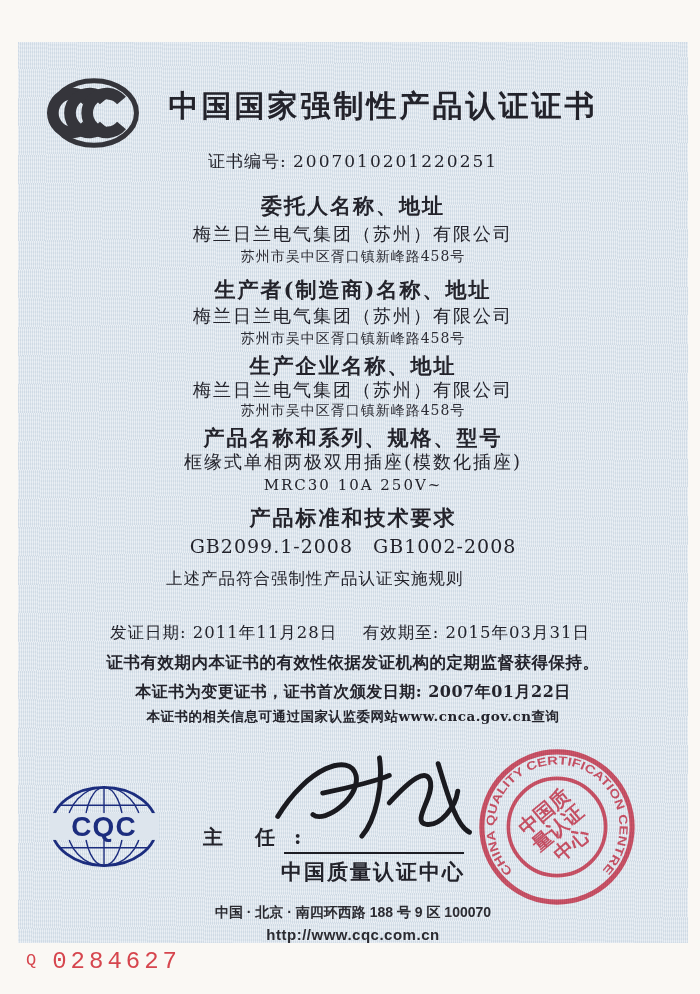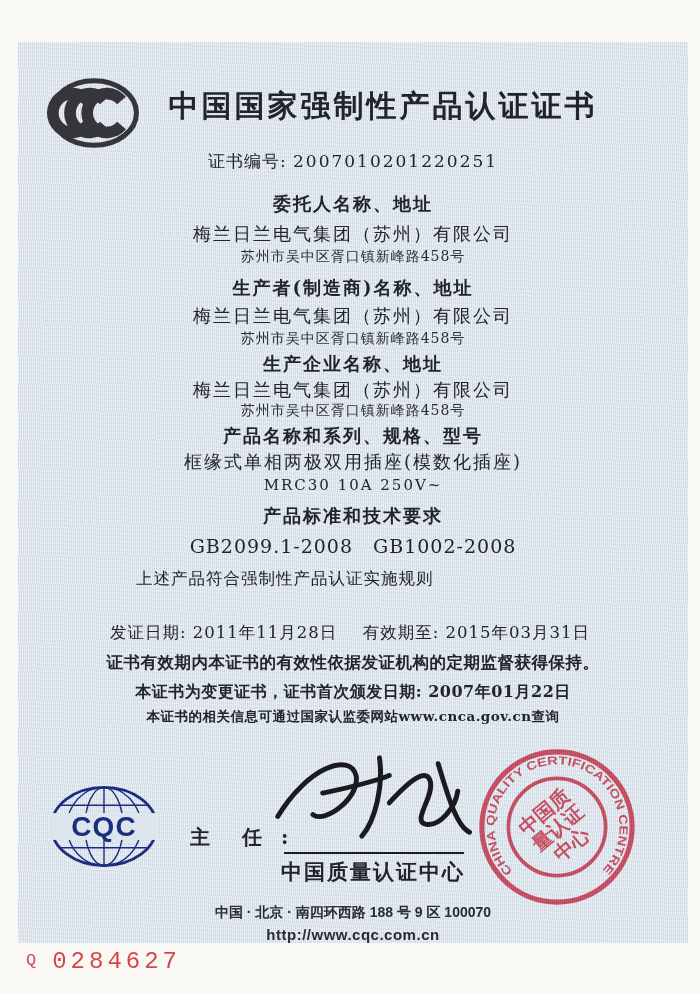--- a/index.html
+++ b/index.html
@@ -13,35 +13,35 @@
     position:absolute;left:18px;top:42px;width:670px;height:901px;
     background-color:#dde5ed;
     background-image:
       repeating-linear-gradient(88deg, rgba(255,255,255,.30) 0 1px, rgba(173,192,209,.20) 1px 2px),
       repeating-linear-gradient(2deg,  rgba(255,255,255,.16) 0 2px, rgba(173,192,209,.10) 2px 4px);
   }
   .abs{position:absolute;left:0;right:0;text-align:center;}
   .title{font-size:30px;font-weight:700;letter-spacing:3px;padding-left:60px;}
   .certno{font-size:17px;letter-spacing:1px;}
   .certno .num{letter-spacing:2px;}
-  .heading{font-size:18px;font-weight:700;letter-spacing:2px;}
+  .heading{font-size:21px;font-weight:700;letter-spacing:2px;}
   .company{font-size:18px;letter-spacing:2px;}
   .addr{font-size:14px;letter-spacing:1px;color:#2c2c34;}
   .model{font-size:15px;letter-spacing:2px;}
   .gb{font-size:19px;letter-spacing:1px;}
   .stm{text-align:left;padding-left:112px;font-size:16.5px;line-height:1.55;letter-spacing:1px;}
-  .stm .l1{margin-left:6px;}
+  .stm .l1{margin-left:36px;}
   .dates{display:flex;justify-content:space-between;padding:0 98px 0 92px;font-size:16.5px;letter-spacing:1px;}
   .d-label{font-weight:400;}
   .note1{font-weight:700;font-size:16.5px;letter-spacing:.5px;}
   .note2{font-weight:600;font-size:16px;letter-spacing:.5px;}
   .note3{font-weight:600;font-size:13.5px;letter-spacing:.5px;}
   .footer{position:absolute;left:0;right:0;top:690px;height:211px;}
   .cqc-logo{position:absolute;left:30px;top:52px;width:112px;height:85px;}
-  .director{position:absolute;left:172px;top:92px;font-size:20px;font-weight:700;letter-spacing:6px;}
+  .director{position:absolute;left:185px;top:92px;font-size:20px;font-weight:700;letter-spacing:6px;}
   .signature{position:absolute;left:248px;top:14px;width:225px;height:98px;}
   .sigline{position:absolute;left:266px;top:120px;width:180px;border-top:2px solid #1d1d24;}
   .orgname{position:absolute;left:240px;top:126px;width:230px;text-align:center;font-size:21px;font-weight:700;letter-spacing:2px;}
   .stamp{position:absolute;left:458px;top:14px;width:162px;height:162px;opacity:.92;mix-blend-mode:multiply;}
   .f-addr{position:absolute;left:0;right:0;top:172px;text-align:center;
           font-family:"Liberation Sans",sans-serif;font-weight:600;font-size:14px;color:#2b2b31;}
   .f-url{position:absolute;left:0;right:0;top:194px;text-align:center;
          font-family:"Liberation Sans",sans-serif;font-weight:700;font-size:15px;color:#2b2b31;letter-spacing:.5px;}
   .serial{position:absolute;left:26px;top:948px;color:#d6464e;
           font-family:"Liberation Mono","DejaVu Sans Mono",monospace;}

